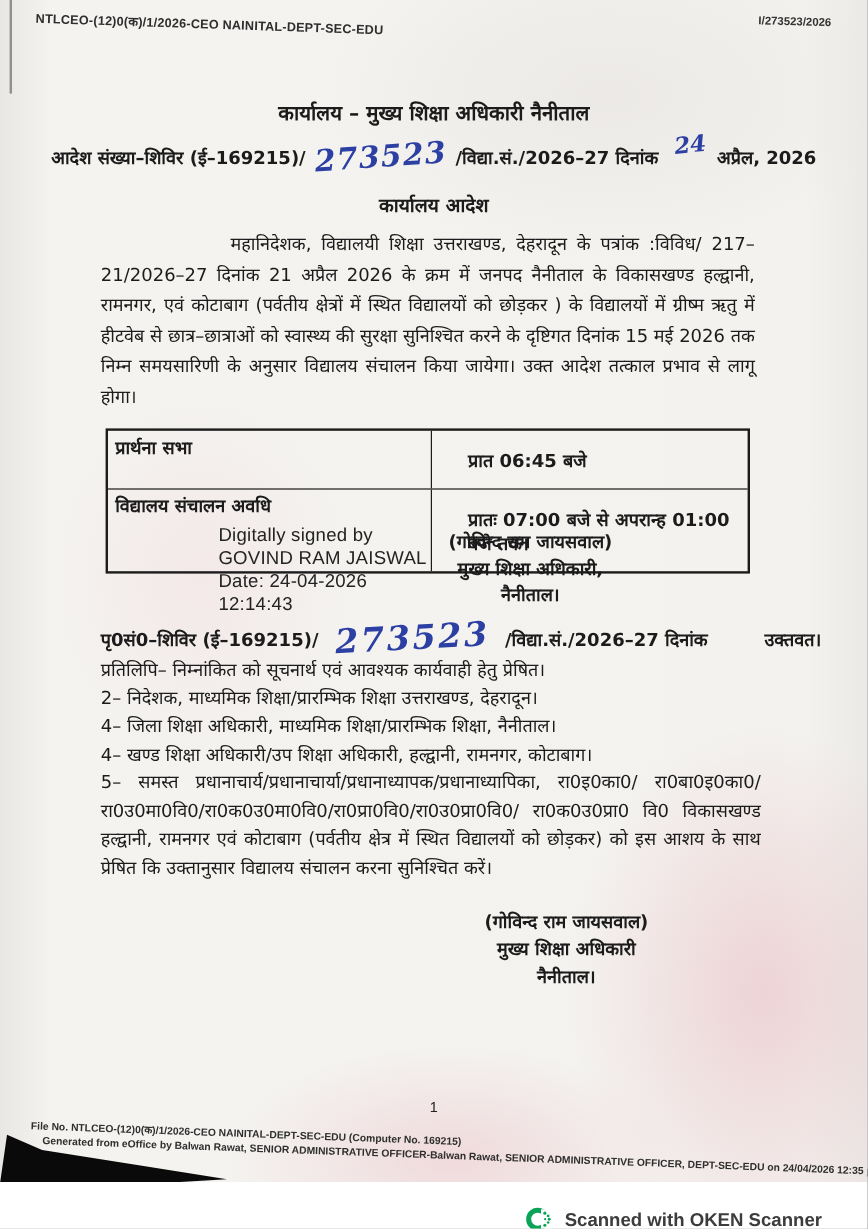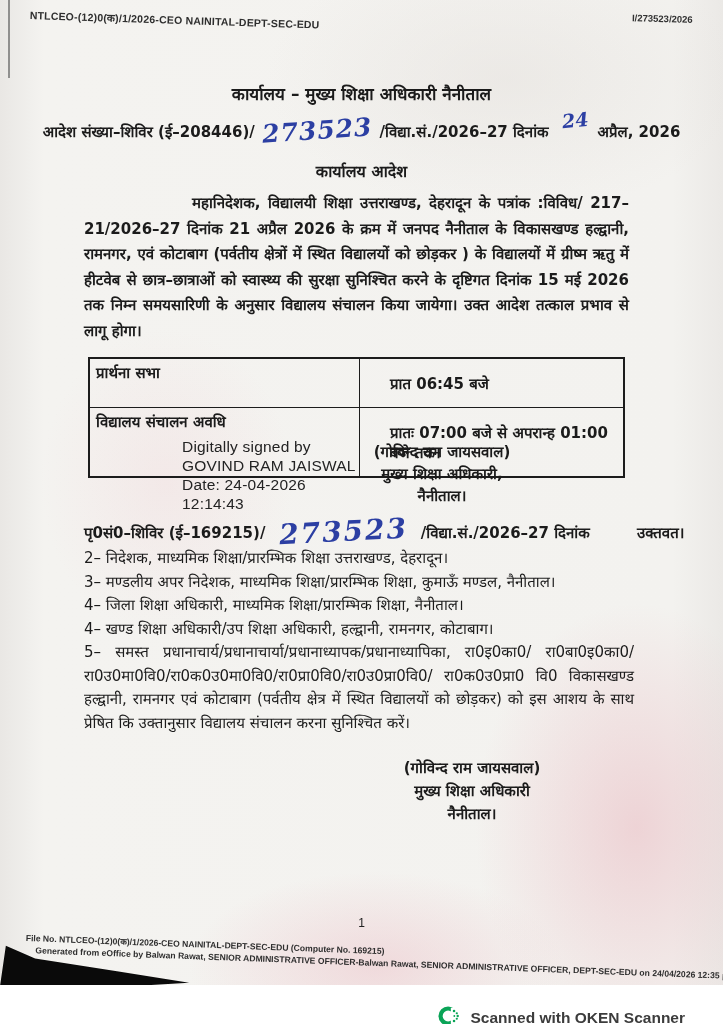--- a/index.html
+++ b/index.html
@@ -39,21 +39,21 @@
   .hw{
     color:#2c3fa3;font-family:"DejaVu Serif",serif;font-style:italic;font-weight:bold;
     display:inline-block;
   }
   .hw1{font-size:25px;transform:rotate(-4deg) translateY(2px);letter-spacing:1px;margin:0 2px;}
   .hwday{font-size:19px;transform:translateY(-10px) rotate(-6deg);margin:0 4px 0 8px;}
   .order-heading{position:absolute;left:0;top:160px;width:100%;text-align:center;font-size:16px;font-weight:bold;}
   .para{
     position:absolute;left:84px;top:191px;width:545px;
     font-size:15px;line-height:25.5px;text-align:justify;text-indent:108px;
-    font-weight:700;
+    font-weight:400;
   }
   
   .sched{
     position:absolute;left:88px;top:357px;width:533px;
     border:2px solid #1c1c1c;border-collapse:collapse;
   }
   .sched .row{display:flex;border-top:1.5px solid #1c1c1c;gap:22px;}
   .sched .row:first-child{border-top:none;}
   .sched .c1{width:257px;border-right:1.5px solid #1c1c1c;padding:3px 6px;font-size:15px;font-weight:600;}
   .sched .c2{flex:1;padding:14px 8px;font-size:15px;font-weight:600;}
@@ -106,21 +106,21 @@
   <div class="scan">
 
     <div class="edge-line"></div>
 
     <div class="hdr-left">NTLCEO-(12)0(क)/1/2026-CEO NAINITAL-DEPT-SEC-EDU</div>
     <div class="hdr-right">I/273523/2026</div>
 
     <div class="office-title">कार्यालय – मुख्य शिक्षा अधिकारी नैनीताल</div>
 
     <div class="order-line">
-      <span class="seg">आदेश संख्या–शिविर (ई–208446)/</span>
+      <span class="seg">आदेश संख्या–शिविर (ई–169215)/</span>
       <span class="hw hw1">273523</span>
       <span class="seg">/विद्या.सं./2026–27 दिनांक</span>
       <span class="hw hwday">24</span>
       <span class="seg">अप्रैल, 2026</span>
     </div>
 
     <div class="order-heading">कार्यालय आदेश</div>
 
     <div class="para">महानिदेशक, विद्यालयी शिक्षा उत्तराखण्ड, देहरादून के पत्रांक :विविध/ 217–21/2026–27 दिनांक 21 अप्रैल 2026 के क्रम में जनपद नैनीताल के विकासखण्ड हल्द्वानी, रामनगर, एवं कोटाबाग (पर्वतीय क्षेत्रों में स्थित विद्यालयों को छोड़कर ) के विद्यालयों में ग्रीष्म ऋतु में हीटवेब से छात्र–छात्राओं को स्वास्थ्य की सुरक्षा सुनिश्चित करने के दृष्टिगत दिनांक 15 मई 2026 तक निम्न समयसारिणी के अनुसार विद्यालय संचालन किया जायेगा। उक्त आदेश तत्काल प्रभाव से लागू होगा।</div>
 
@@ -149,22 +149,22 @@
     </div>
 
     <div class="endorse-ref">
       <span>पृ0सं0–शिविर (ई–169215)/</span>
       <span class="hw hw2">273523</span>
       <span>/विद्या.सं./2026–27 दिनांक</span>
       <span class="tail">उक्तवत।</span>
     </div>
 
     <div class="copy-block">
+      <p class="item">प्रतिलिपि– निम्नांकित को सूचनार्थ एवं आवश्यक कार्यवाही हेतु प्रेषित।</p>
       <p class="item">2– निदेशक, माध्यमिक शिक्षा/प्रारम्भिक शिक्षा उत्तराखण्ड, देहरादून।</p>
-      <p class="item">3– मण्डलीय अपर निदेशक, माध्यमिक शिक्षा/प्रारम्भिक शिक्षा, कुमाऊँ मण्डल, नैनीताल।</p>
       <p class="item">4– जिला शिक्षा अधिकारी, माध्यमिक शिक्षा/प्रारम्भिक शिक्षा, नैनीताल।</p>
       <p class="item">4– खण्ड शिक्षा अधिकारी/उप शिक्षा अधिकारी, हल्द्वानी, रामनगर, कोटाबाग।</p>
       <p class="item item5">5– समस्त प्रधानाचार्य/प्रधानाचार्या/प्रधानाध्यापक/प्रधानाध्यापिका, रा0इ0का0/ रा0बा0इ0का0/रा0उ0मा0वि0/रा0क0उ0मा0वि0/रा0प्रा0वि0/रा0उ0प्रा0वि0/ रा0क0उ0प्रा0 वि0 विकासखण्ड हल्द्वानी, रामनगर एवं कोटाबाग (पर्वतीय क्षेत्र में स्थित विद्यालयों को छोड़कर) को इस आशय के साथ प्रेषित कि उक्तानुसार विद्यालय संचालन करना सुनिश्चित करें।</p>
     </div>
 
     <div class="sig-bottom">
       <div>(गोविन्द राम जायसवाल)</div>
       <div>मुख्य शिक्षा अधिकारी</div>
       <div>नैनीताल।</div>
     </div>

